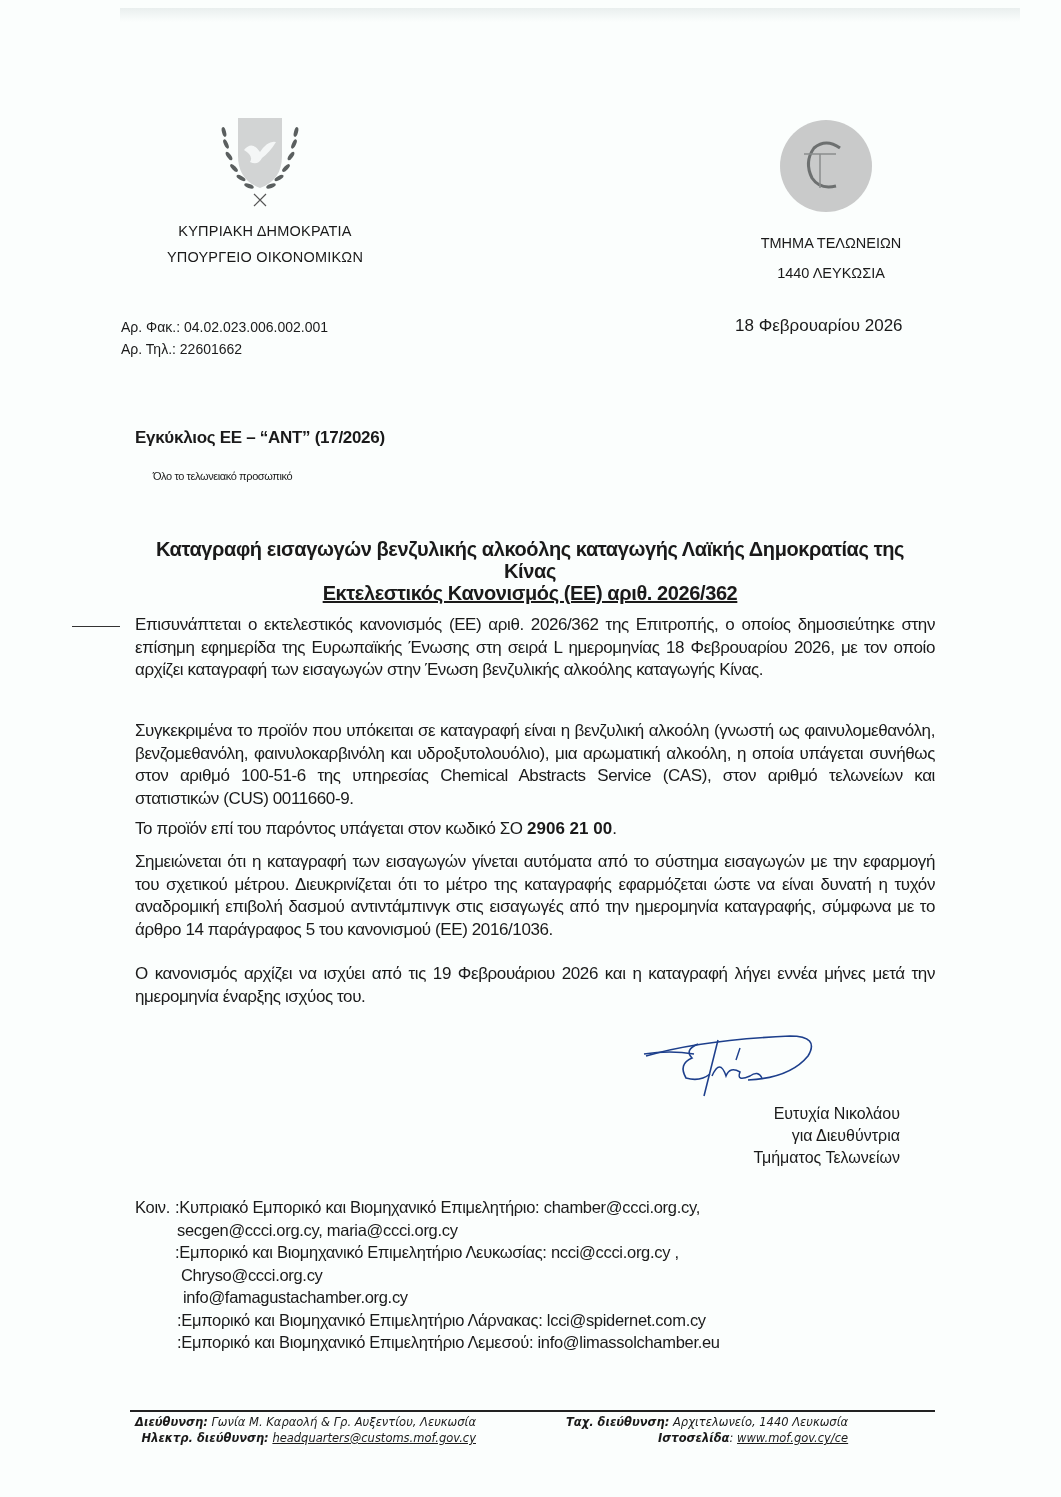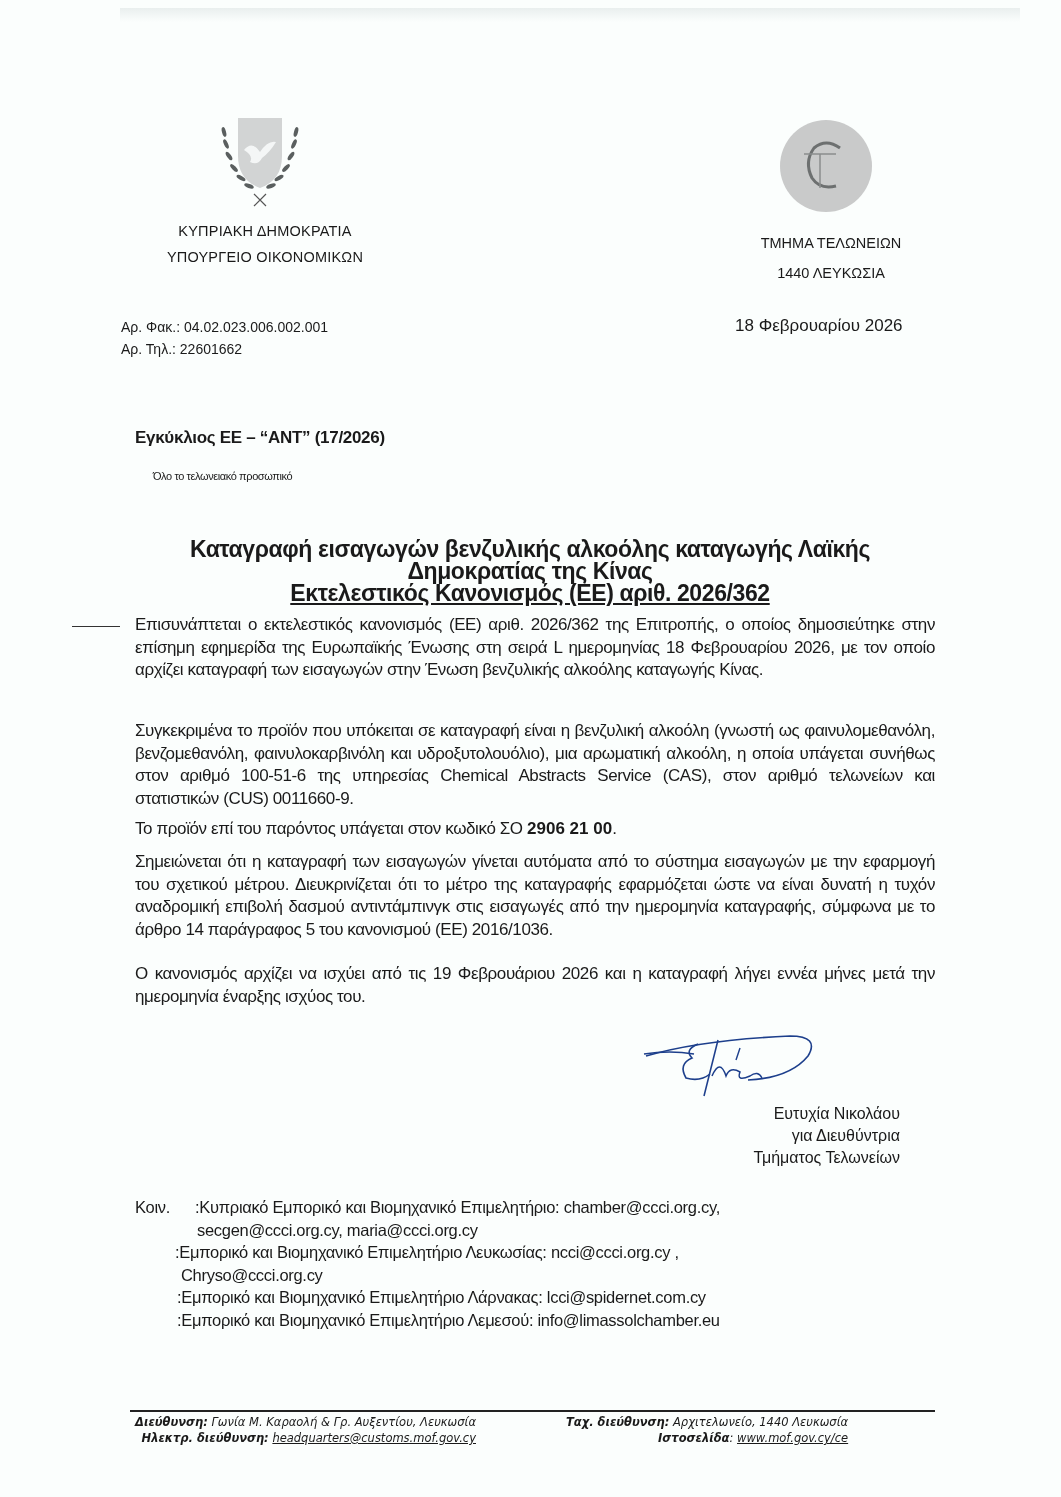--- a/index.html
+++ b/index.html
@@ -20,21 +20,21 @@
     
     .seal { left: 778px; top: 118px; width: 96px; height: 96px; }
     .hdr-right { left: 741px; top: 228px; width: 180px; text-align: center; font-size: 14.5px; line-height: 30px; }
     
     .ref { left: 121px; top: 316px; font-size: 14px; line-height: 22px; }
     .ref .link { text-decoration: underline; }
     .date { left: 735px; top: 316px; font-size: 17px; }
     
     .circ { left: 135px; top: 428px; font-size: 17px; font-weight: bold; font-family: "Liberation Sans", sans-serif; letter-spacing: -0.3px; }
     .to { left: 145px; top: 470px; font-size: 11px; letter-spacing: -0.4px; margin-left: 8px; }
-    .subject { left: 135px; top: 538px; width: 790px; text-align: center; font-weight: bold; font-size: 23px; line-height: 22px; letter-spacing: -0.4px; }
+    .subject { left: 135px; top: 538px; width: 790px; text-align: center; font-weight: bold; font-size: 20px; line-height: 22px; letter-spacing: -0.4px; }
     .subject .reg { text-decoration: underline; }
     .dash { left: 72px; top: 626px; width: 48px; border-top: 1px solid #333; }
     .body-text { left: 135px; width: 800px; font-size: 17px; line-height: 22.5px; text-align: justify; letter-spacing: -0.4px; }
     .p1 { top: 614px; }
     .p2 { top: 720px; }
     .p3 { top: 818px; }
     .p3 b { letter-spacing: 0; }
     .p4 { top: 851px; }
     .p5 { top: 963px; }
     
@@ -132,29 +132,30 @@
 </div>
 <div class="abs signer">
   <div>Ευτυχία Νικολάου</div>
   <div>για Διευθύντρια</div>
   <div>Τμήματος Τελωνείων</div>
 </div>
 
 <div class="abs cc">
   <span class="cc-label">Κοιν.</span>
   <div class="cc-list">
-    <div class="cc-item" style="margin-left:20px;">
+    <div class="cc-item" style="">
       <span>:Κυπριακό Εμπορικό και Βιομηχανικό Επιμελητήριο: chamber@ccci.org.cy,</span>
       <span class="line2" style="padding-left:2px;">secgen@ccci.org.cy, maria@ccci.org.cy</span>
     </div>
     <div class="cc-item">
       <span>:Εμπορικό και Βιομηχανικό Επιμελητήριο Λευκωσίας: ncci@ccci.org.cy ,</span>
       <span class="line2" style="padding-left:6px;">Chryso@ccci.org.cy</span>
     </div>
     <div class="cc-item" style="margin-left:2px;">
+      <span class="line2" style="padding-left:6px;">info@famagustachamber.org.cy</span>
     </div>
     <div class="cc-item" style="margin-left:2px;">
       <span>:Εμπορικό και Βιομηχανικό Επιμελητήριο Λάρνακας: lcci@spidernet.com.cy</span>
     </div>
     <div class="cc-item" style="margin-left:2px;">
       <span>:Εμπορικό και Βιομηχανικό Επιμελητήριο Λεμεσού: info@limassolchamber.eu</span>
     </div>
   </div>
 </div>
 

